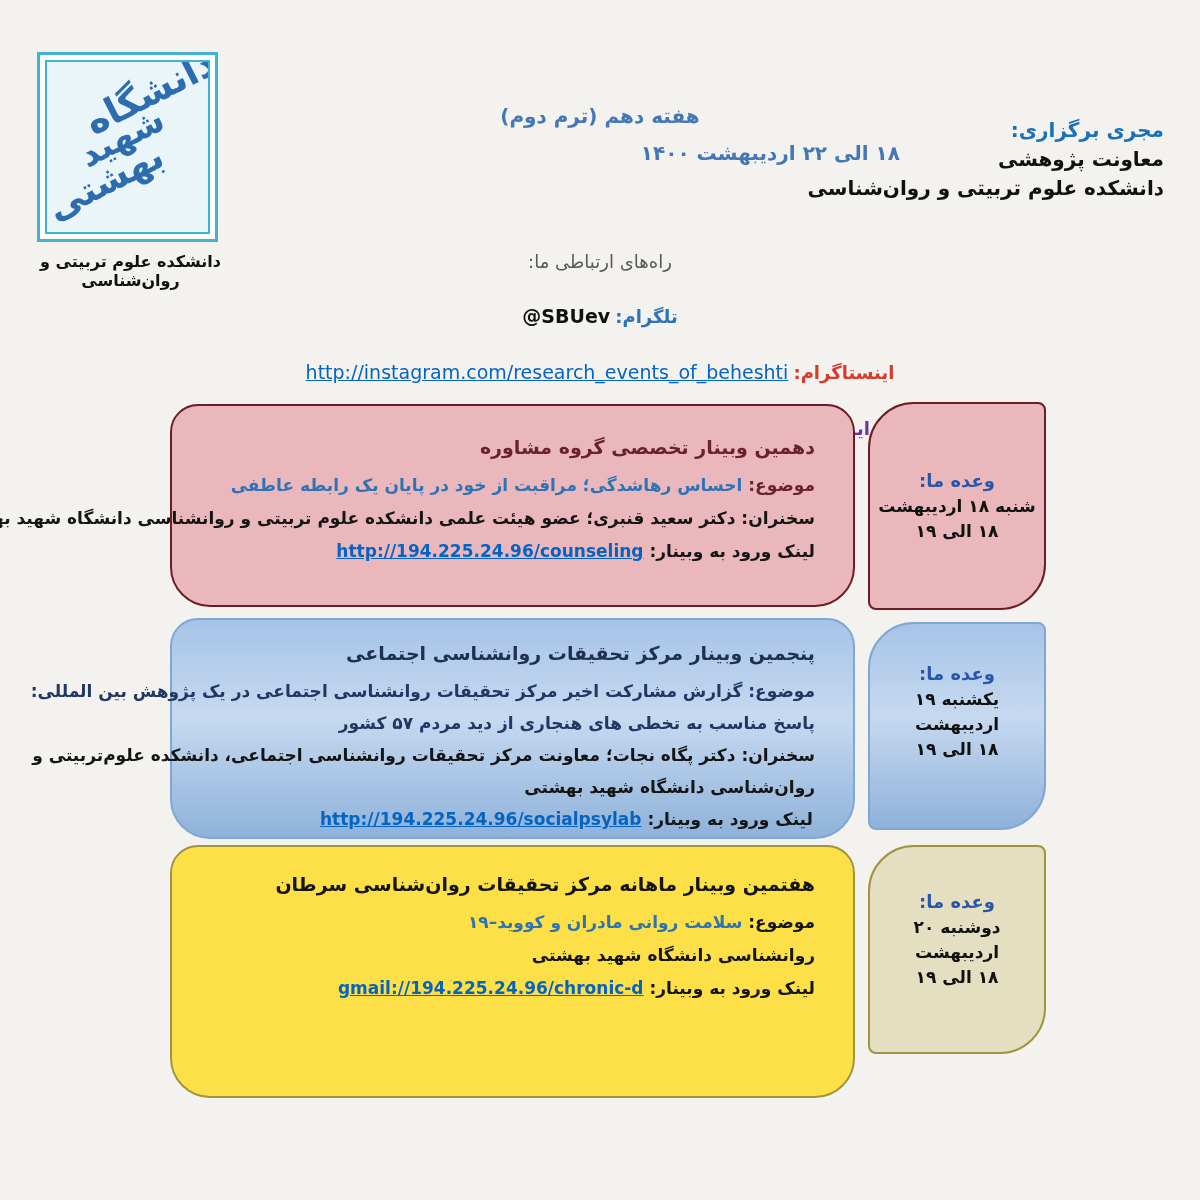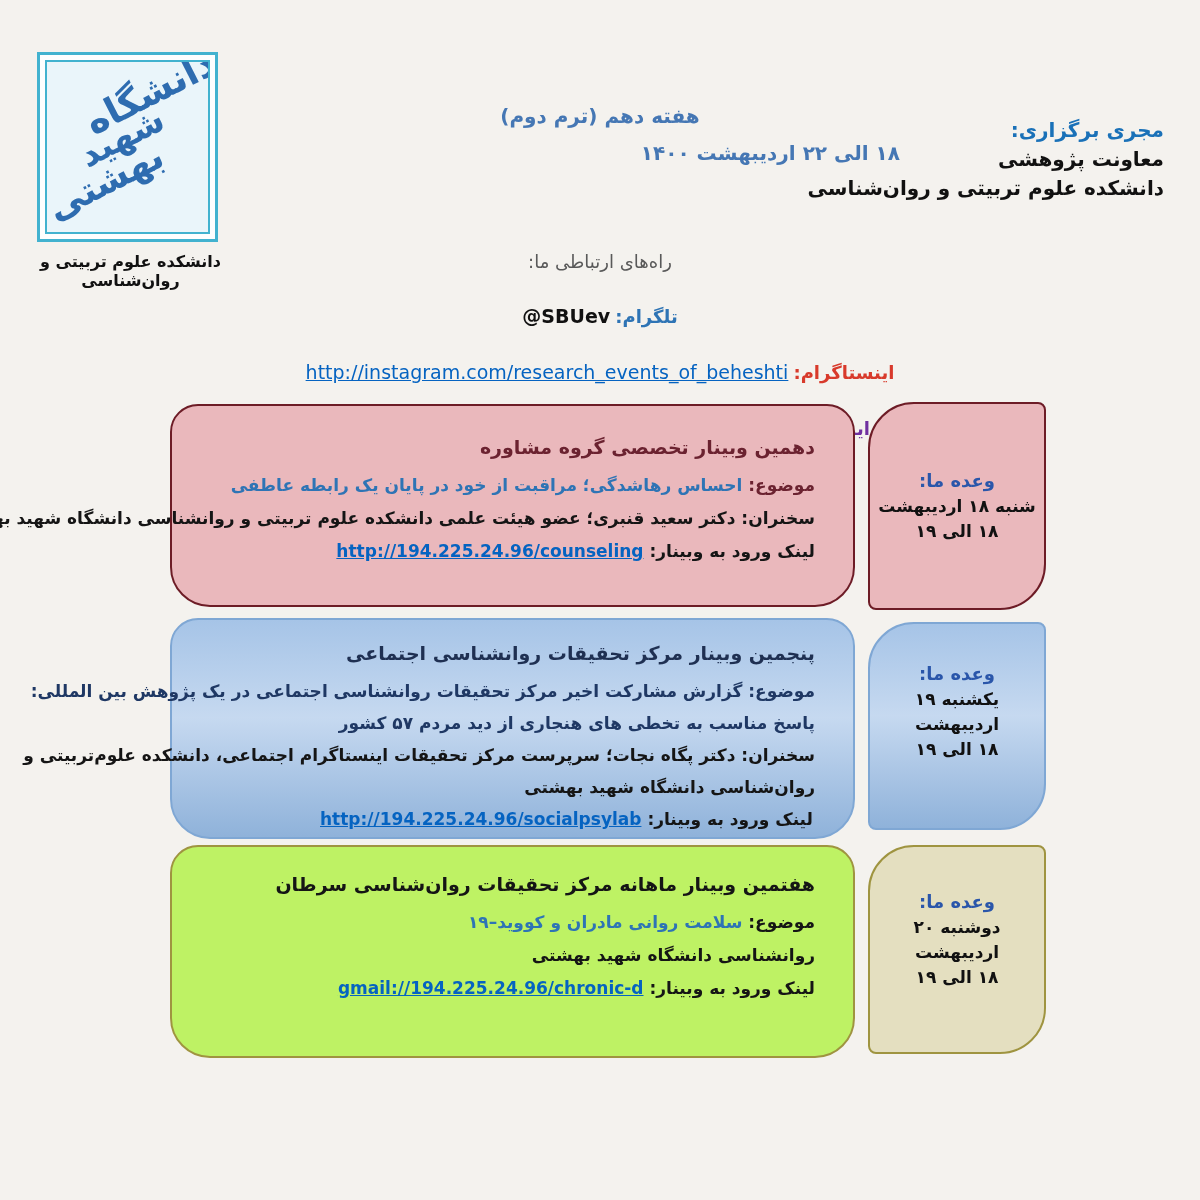--- a/index.html
+++ b/index.html
@@ -45,21 +45,21 @@
 
   
   .card{left:170px;width:685px;box-sizing:border-box;direction:rtl;text-align:right;
         padding:0 38px 0 28px;}
   .card div{white-space:nowrap;}
   .card-1{top:404px;height:203px;background:#eab8bc;border:2px solid #6d1c26;
           border-radius:28px 28px 40px 40px;padding-top:28px;}
   .card-2{top:618px;height:221px;border:2px solid #7fa7d4;border-radius:28px 28px 40px 40px;
           background:linear-gradient(180deg,#a6c4e7 0%,#c6d9f0 45%,#8fb2da 100%);
           padding-top:20px;}
-  .card-3{top:845px;height:213px;background:#bef264;border:2px solid #9f9440;
+  .card-3{top:845px;height:253px;background:#fde047;border:2px solid #9f9440;
           border-radius:28px 28px 40px 40px;padding-top:24px;}
   .c-title{font-size:19px;font-weight:bold;line-height:26px;margin-bottom:12px;}
   .t-maroon{color:#6b2230;}
   .t-navy{color:#1f3052;}
   .t-black{color:#151515;}
   .c-line{font-size:17px;font-weight:bold;line-height:26px;margin-bottom:7px;color:#151515;}
   .card-2 .c-line{margin-bottom:6px;}
   .lab-maroon{color:#6b2230;}
   .topic-blue{color:#2e74b5;}
   .line-navy{color:#1f3864;}
@@ -137,21 +137,21 @@
   <div class="abs sbox sbox-1">
     <div class="s-label">وعده ما:</div>
     <div class="s-day">شنبه ۱۸ اردیبهشت</div>
     <div class="s-time">۱۸ الی ۱۹</div>
   </div>
 
   <div class="abs card card-2">
     <div class="c-title t-navy">پنجمین وبینار مرکز تحقیقات روانشناسی اجتماعی</div>
     <div class="c-line line-navy">موضوع: گزارش مشارکت اخیر مرکز تحقیقات روانشناسی اجتماعی در یک پژوهش بین المللی:</div>
     <div class="c-line line-navy">پاسخ مناسب به تخطی های هنجاری از دید مردم ۵۷ کشور</div>
-    <div class="c-line">سخنران: دکتر پگاه نجات؛ سرپرست مرکز تحقیقات اینستاگرام اجتماعی، دانشکده علوم‌تربیتی و</div>
+    <div class="c-line">سخنران: دکتر پگاه نجات؛ معاونت مرکز تحقیقات روانشناسی اجتماعی، دانشکده علوم‌تربیتی و</div>
     <div class="c-line">روان‌شناسی دانشگاه شهید بهشتی</div>
     <div class="c-line shift-2">
       <span>لینک ورود به وبینار:</span>
       <span class="link-url" dir="ltr">http://194.225.24.96/socialpsylab</span>
     </div>
   </div>
 
   <div class="abs sbox sbox-2">
     <div class="s-label">وعده ما:</div>
     <div class="s-day">یکشنبه ۱۹ اردیبهشت</div>

